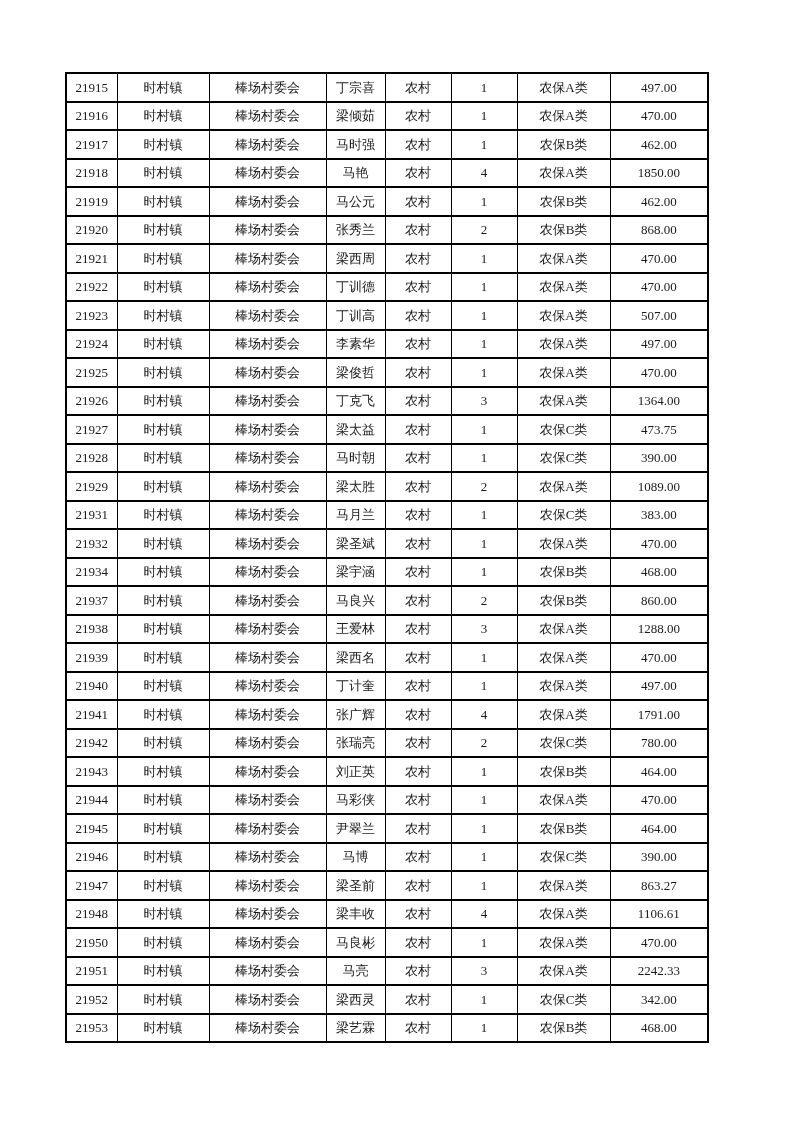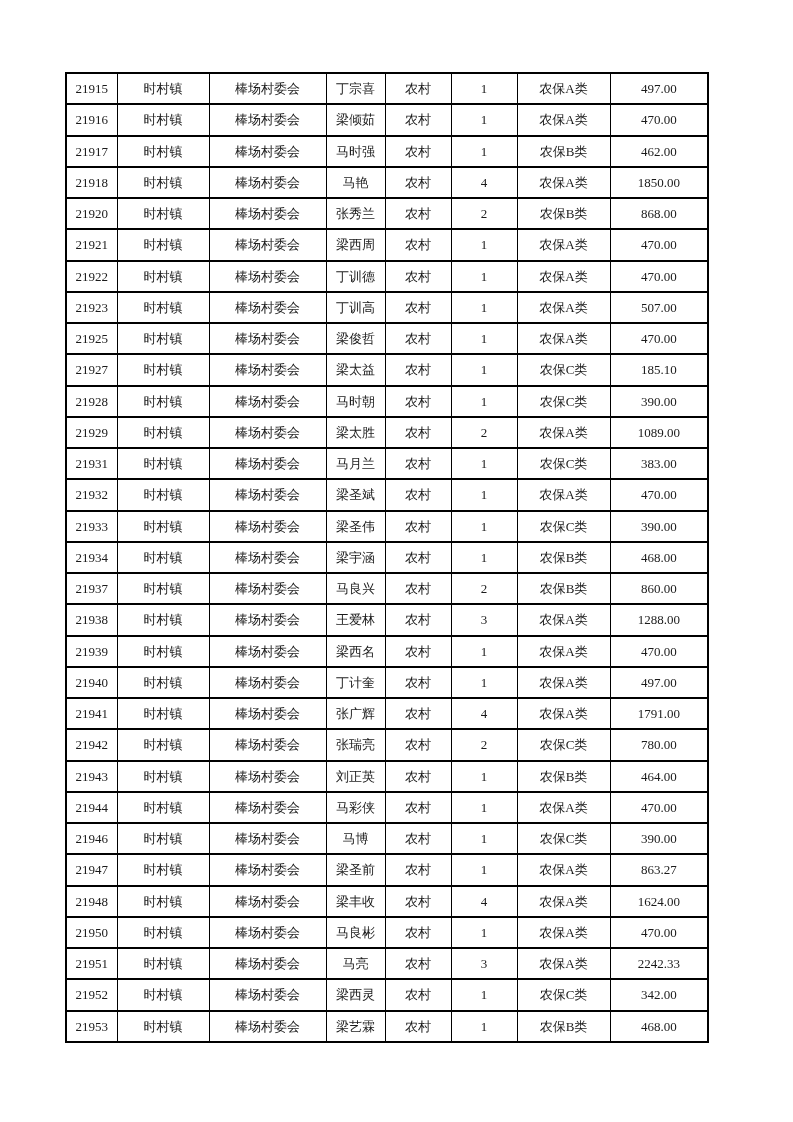--- a/index.html
+++ b/index.html
@@ -99,20 +99,30 @@
           <td>21918</td>
           <td>时村镇</td>
           <td>棒场村委会</td>
           <td>马艳</td>
           <td>农村</td>
           <td>4</td>
           <td>农保A类</td>
           <td>1850.00</td>
         </tr>
         <tr>
+          <td>21919</td>
+          <td>时村镇</td>
+          <td>棒场村委会</td>
+          <td>马公元</td>
+          <td>农村</td>
+          <td>1</td>
+          <td>农保B类</td>
+          <td>462.00</td>
+        </tr>
+        <tr>
           <td>21920</td>
           <td>时村镇</td>
           <td>棒场村委会</td>
           <td>张秀兰</td>
           <td>农村</td>
           <td>2</td>
           <td>农保B类</td>
           <td>868.00</td>
         </tr>
         <tr>
@@ -139,38 +149,58 @@
           <td>21923</td>
           <td>时村镇</td>
           <td>棒场村委会</td>
           <td>丁训高</td>
           <td>农村</td>
           <td>1</td>
           <td>农保A类</td>
           <td>507.00</td>
         </tr>
         <tr>
+          <td>21924</td>
+          <td>时村镇</td>
+          <td>棒场村委会</td>
+          <td>李素华</td>
+          <td>农村</td>
+          <td>1</td>
+          <td>农保A类</td>
+          <td>497.00</td>
+        </tr>
+        <tr>
           <td>21925</td>
           <td>时村镇</td>
           <td>棒场村委会</td>
           <td>梁俊哲</td>
           <td>农村</td>
           <td>1</td>
           <td>农保A类</td>
           <td>470.00</td>
         </tr>
         <tr>
+          <td>21926</td>
+          <td>时村镇</td>
+          <td>棒场村委会</td>
+          <td>丁克飞</td>
+          <td>农村</td>
+          <td>3</td>
+          <td>农保A类</td>
+          <td>1364.00</td>
+        </tr>
+        <tr>
           <td>21927</td>
           <td>时村镇</td>
           <td>棒场村委会</td>
           <td>梁太益</td>
           <td>农村</td>
           <td>1</td>
           <td>农保C类</td>
-          <td>185.10</td>
+          <td>473.75</td>
         </tr>
         <tr>
           <td>21928</td>
           <td>时村镇</td>
           <td>棒场村委会</td>
           <td>马时朝</td>
           <td>农村</td>
           <td>1</td>
           <td>农保C类</td>
           <td>390.00</td>
@@ -199,148 +229,148 @@
           <td>21932</td>
           <td>时村镇</td>
           <td>棒场村委会</td>
           <td>梁圣斌</td>
           <td>农村</td>
           <td>1</td>
           <td>农保A类</td>
           <td>470.00</td>
         </tr>
         <tr>
-          <td>21933</td>
-          <td>时村镇</td>
-          <td>棒场村委会</td>
-          <td>梁圣伟</td>
+          <td>21934</td>
+          <td>时村镇</td>
+          <td>棒场村委会</td>
+          <td>梁宇涵</td>
+          <td>农村</td>
+          <td>1</td>
+          <td>农保B类</td>
+          <td>468.00</td>
+        </tr>
+        <tr>
+          <td>21937</td>
+          <td>时村镇</td>
+          <td>棒场村委会</td>
+          <td>马良兴</td>
+          <td>农村</td>
+          <td>2</td>
+          <td>农保B类</td>
+          <td>860.00</td>
+        </tr>
+        <tr>
+          <td>21938</td>
+          <td>时村镇</td>
+          <td>棒场村委会</td>
+          <td>王爱林</td>
+          <td>农村</td>
+          <td>3</td>
+          <td>农保A类</td>
+          <td>1288.00</td>
+        </tr>
+        <tr>
+          <td>21939</td>
+          <td>时村镇</td>
+          <td>棒场村委会</td>
+          <td>梁西名</td>
+          <td>农村</td>
+          <td>1</td>
+          <td>农保A类</td>
+          <td>470.00</td>
+        </tr>
+        <tr>
+          <td>21940</td>
+          <td>时村镇</td>
+          <td>棒场村委会</td>
+          <td>丁计奎</td>
+          <td>农村</td>
+          <td>1</td>
+          <td>农保A类</td>
+          <td>497.00</td>
+        </tr>
+        <tr>
+          <td>21941</td>
+          <td>时村镇</td>
+          <td>棒场村委会</td>
+          <td>张广辉</td>
+          <td>农村</td>
+          <td>4</td>
+          <td>农保A类</td>
+          <td>1791.00</td>
+        </tr>
+        <tr>
+          <td>21942</td>
+          <td>时村镇</td>
+          <td>棒场村委会</td>
+          <td>张瑞亮</td>
+          <td>农村</td>
+          <td>2</td>
+          <td>农保C类</td>
+          <td>780.00</td>
+        </tr>
+        <tr>
+          <td>21943</td>
+          <td>时村镇</td>
+          <td>棒场村委会</td>
+          <td>刘正英</td>
+          <td>农村</td>
+          <td>1</td>
+          <td>农保B类</td>
+          <td>464.00</td>
+        </tr>
+        <tr>
+          <td>21944</td>
+          <td>时村镇</td>
+          <td>棒场村委会</td>
+          <td>马彩侠</td>
+          <td>农村</td>
+          <td>1</td>
+          <td>农保A类</td>
+          <td>470.00</td>
+        </tr>
+        <tr>
+          <td>21945</td>
+          <td>时村镇</td>
+          <td>棒场村委会</td>
+          <td>尹翠兰</td>
+          <td>农村</td>
+          <td>1</td>
+          <td>农保B类</td>
+          <td>464.00</td>
+        </tr>
+        <tr>
+          <td>21946</td>
+          <td>时村镇</td>
+          <td>棒场村委会</td>
+          <td>马博</td>
           <td>农村</td>
           <td>1</td>
           <td>农保C类</td>
           <td>390.00</td>
         </tr>
         <tr>
-          <td>21934</td>
-          <td>时村镇</td>
-          <td>棒场村委会</td>
-          <td>梁宇涵</td>
-          <td>农村</td>
-          <td>1</td>
-          <td>农保B类</td>
-          <td>468.00</td>
-        </tr>
-        <tr>
-          <td>21937</td>
-          <td>时村镇</td>
-          <td>棒场村委会</td>
-          <td>马良兴</td>
-          <td>农村</td>
-          <td>2</td>
-          <td>农保B类</td>
-          <td>860.00</td>
-        </tr>
-        <tr>
-          <td>21938</td>
-          <td>时村镇</td>
-          <td>棒场村委会</td>
-          <td>王爱林</td>
-          <td>农村</td>
-          <td>3</td>
-          <td>农保A类</td>
-          <td>1288.00</td>
-        </tr>
-        <tr>
-          <td>21939</td>
-          <td>时村镇</td>
-          <td>棒场村委会</td>
-          <td>梁西名</td>
-          <td>农村</td>
-          <td>1</td>
-          <td>农保A类</td>
-          <td>470.00</td>
-        </tr>
-        <tr>
-          <td>21940</td>
-          <td>时村镇</td>
-          <td>棒场村委会</td>
-          <td>丁计奎</td>
-          <td>农村</td>
-          <td>1</td>
-          <td>农保A类</td>
-          <td>497.00</td>
-        </tr>
-        <tr>
-          <td>21941</td>
-          <td>时村镇</td>
-          <td>棒场村委会</td>
-          <td>张广辉</td>
+          <td>21947</td>
+          <td>时村镇</td>
+          <td>棒场村委会</td>
+          <td>梁圣前</td>
+          <td>农村</td>
+          <td>1</td>
+          <td>农保A类</td>
+          <td>863.27</td>
+        </tr>
+        <tr>
+          <td>21948</td>
+          <td>时村镇</td>
+          <td>棒场村委会</td>
+          <td>梁丰收</td>
           <td>农村</td>
           <td>4</td>
           <td>农保A类</td>
-          <td>1791.00</td>
-        </tr>
-        <tr>
-          <td>21942</td>
-          <td>时村镇</td>
-          <td>棒场村委会</td>
-          <td>张瑞亮</td>
-          <td>农村</td>
-          <td>2</td>
-          <td>农保C类</td>
-          <td>780.00</td>
-        </tr>
-        <tr>
-          <td>21943</td>
-          <td>时村镇</td>
-          <td>棒场村委会</td>
-          <td>刘正英</td>
-          <td>农村</td>
-          <td>1</td>
-          <td>农保B类</td>
-          <td>464.00</td>
-        </tr>
-        <tr>
-          <td>21944</td>
-          <td>时村镇</td>
-          <td>棒场村委会</td>
-          <td>马彩侠</td>
-          <td>农村</td>
-          <td>1</td>
-          <td>农保A类</td>
-          <td>470.00</td>
-        </tr>
-        <tr>
-          <td>21946</td>
-          <td>时村镇</td>
-          <td>棒场村委会</td>
-          <td>马博</td>
-          <td>农村</td>
-          <td>1</td>
-          <td>农保C类</td>
-          <td>390.00</td>
-        </tr>
-        <tr>
-          <td>21947</td>
-          <td>时村镇</td>
-          <td>棒场村委会</td>
-          <td>梁圣前</td>
-          <td>农村</td>
-          <td>1</td>
-          <td>农保A类</td>
-          <td>863.27</td>
-        </tr>
-        <tr>
-          <td>21948</td>
-          <td>时村镇</td>
-          <td>棒场村委会</td>
-          <td>梁丰收</td>
-          <td>农村</td>
-          <td>4</td>
-          <td>农保A类</td>
-          <td>1624.00</td>
+          <td>1106.61</td>
         </tr>
         <tr>
           <td>21950</td>
           <td>时村镇</td>
           <td>棒场村委会</td>
           <td>马良彬</td>
           <td>农村</td>
           <td>1</td>
           <td>农保A类</td>
           <td>470.00</td>

